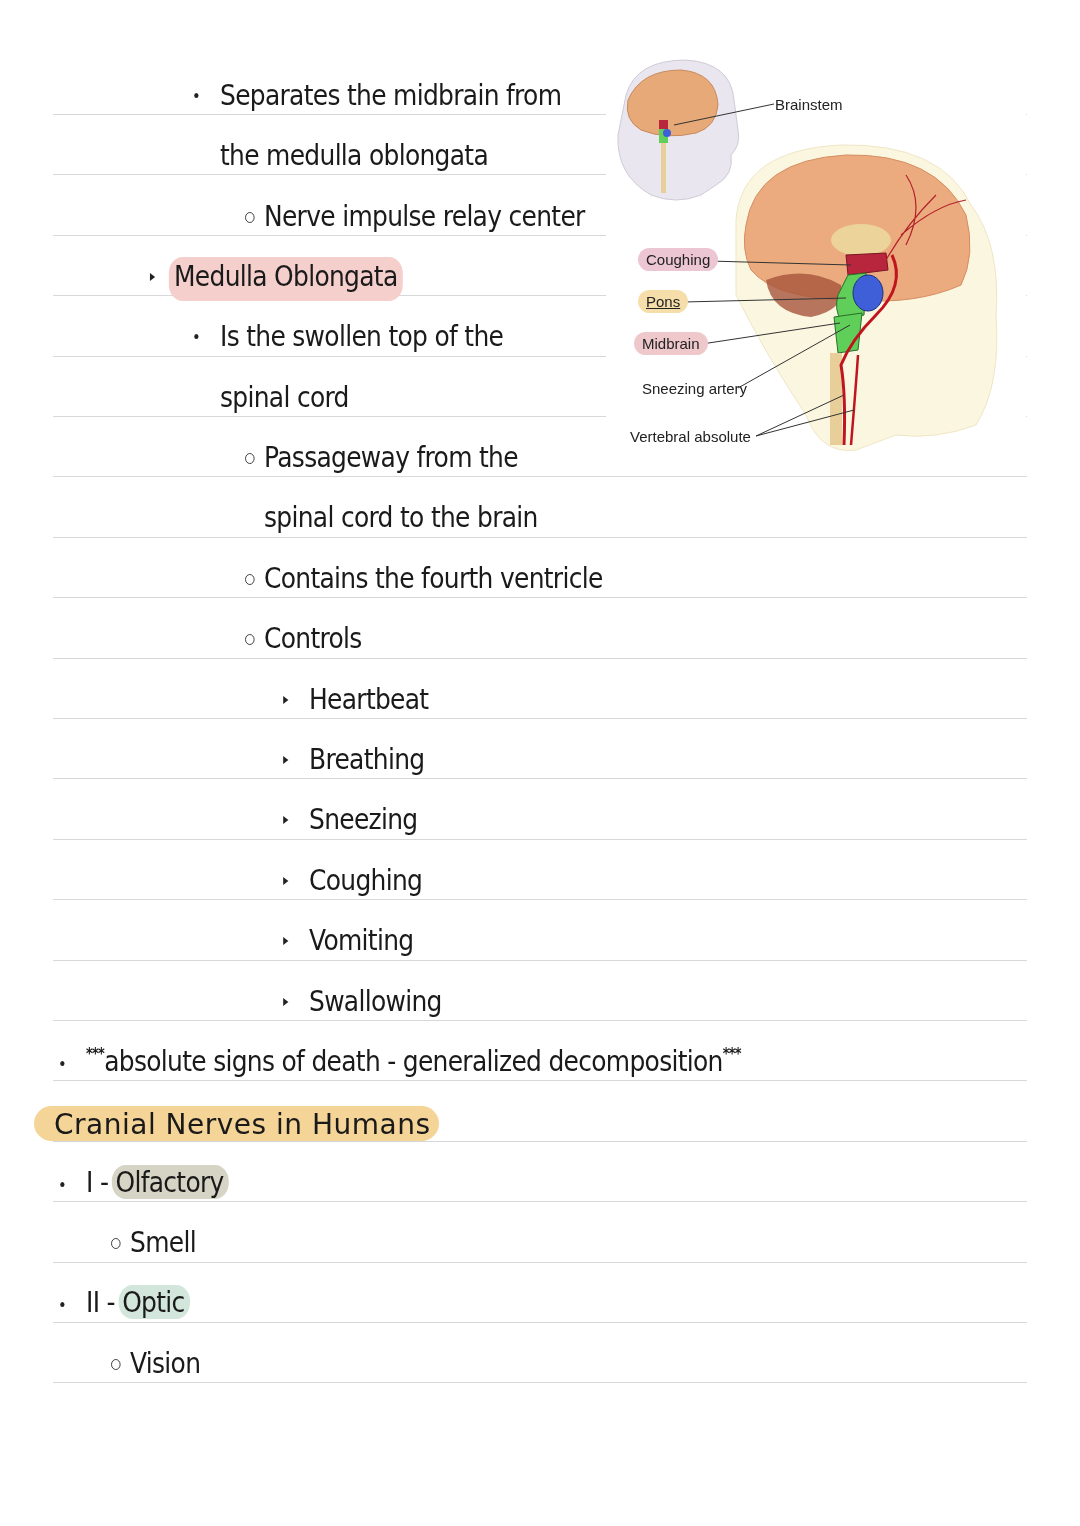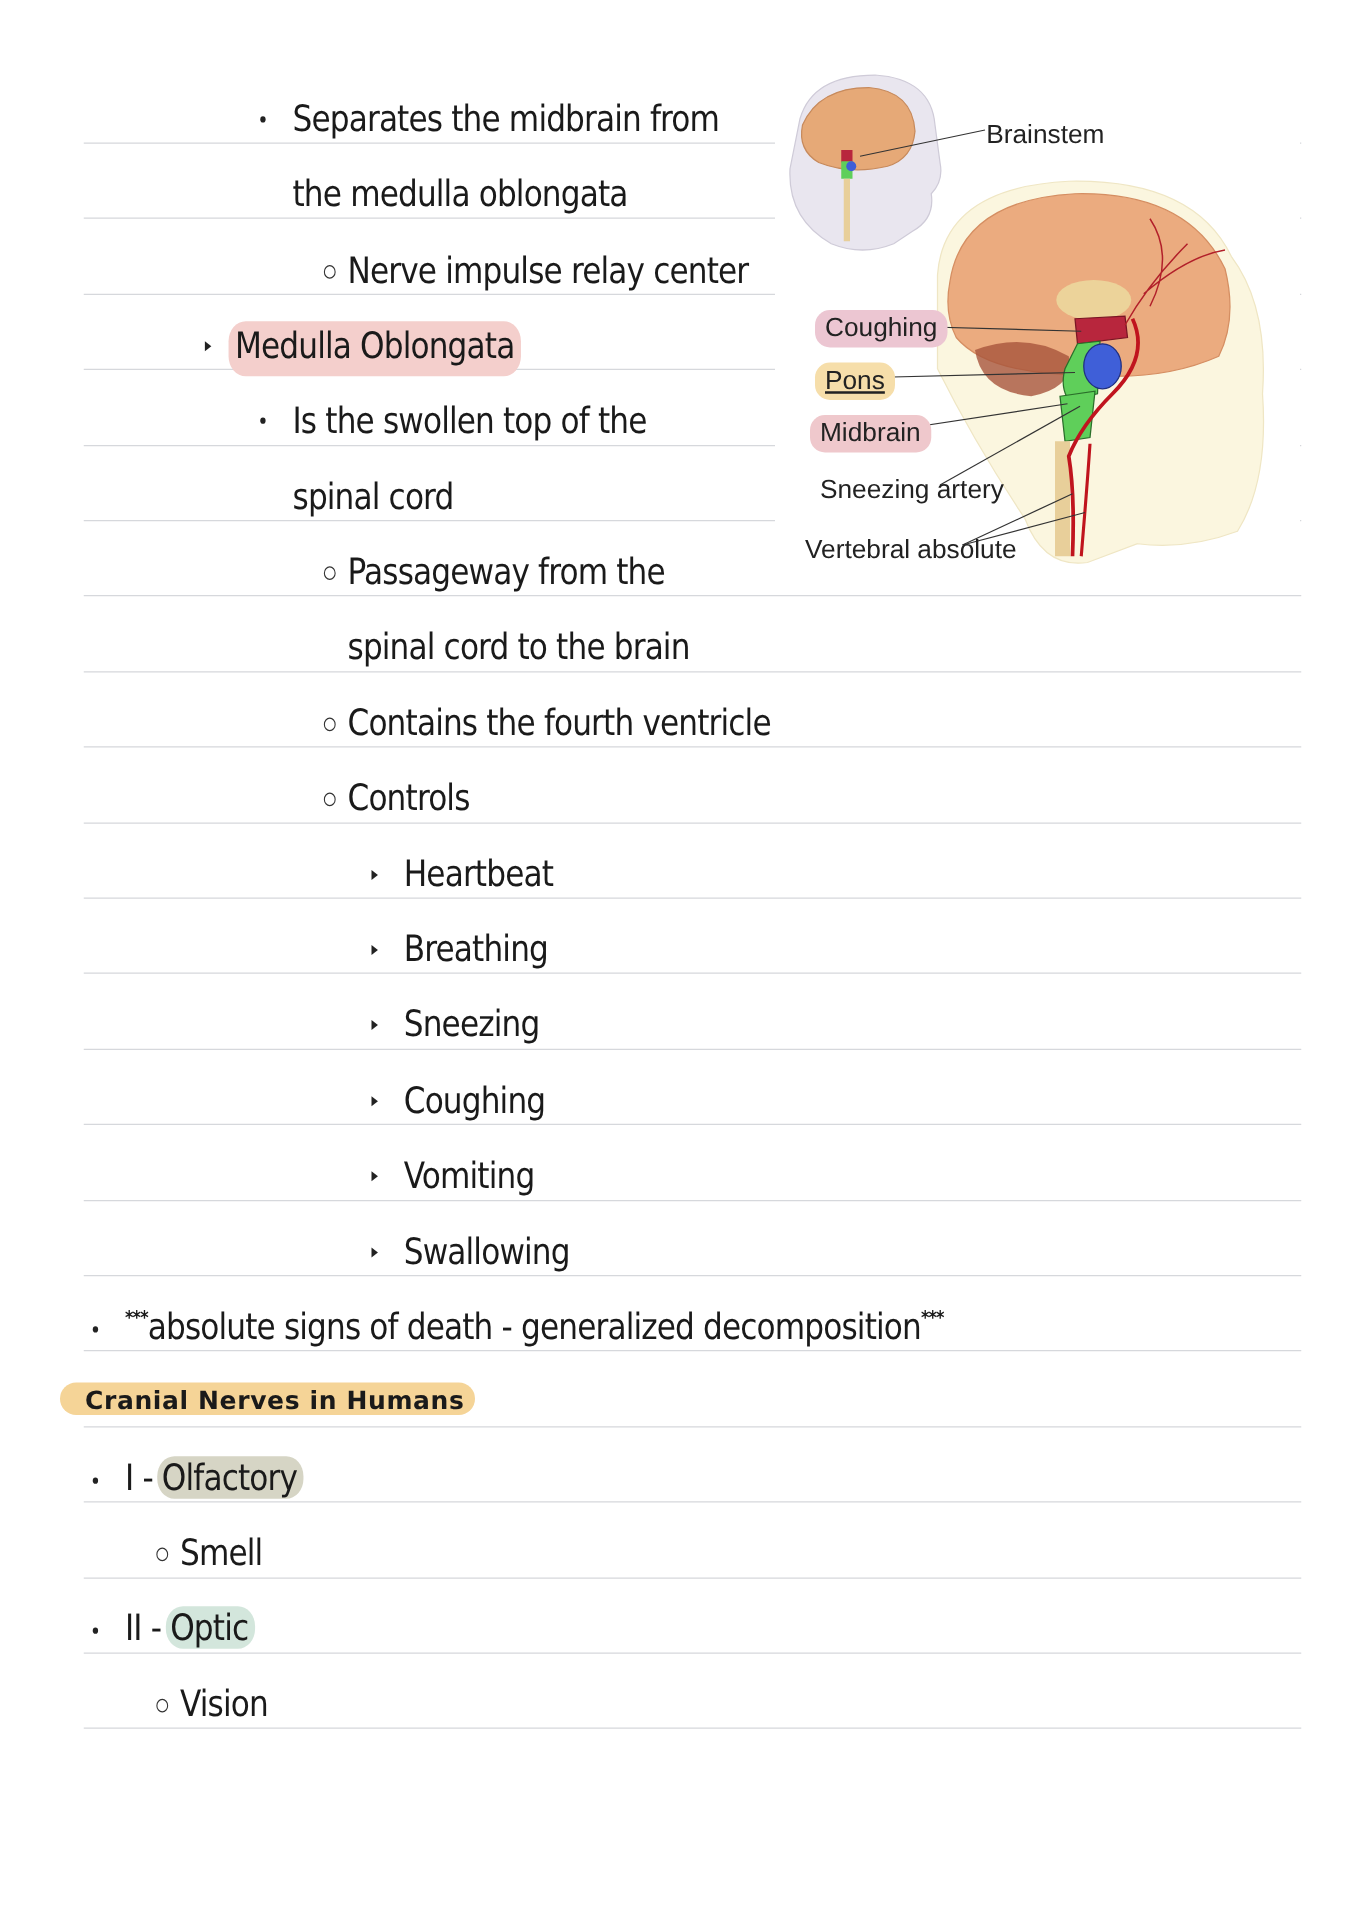--- a/index.html
+++ b/index.html
@@ -1,33 +1,33 @@
 <!DOCTYPE html>
 <html><head>
 <meta charset="utf-8">
 <style>
   html, body { margin:0; padding:0; background:#ffffff; }
   body { width:1080px; height:1526px; position:relative; overflow:hidden;
          font-family:"DejaVu Sans", sans-serif; color:#1a1a1a; }
-  .page { position:absolute; left:14px; top:0; width:856px; height:1526px; }
+  .page { position:absolute; left:0; top:0; width:856px; height:1526px; }
   .rule { position:absolute; height:1px; background:#d6d8dc; }
   .line { position:absolute; height:60px; display:flex; align-items:flex-end;
           font-family:"DejaVu Sans", sans-serif; font-size:29px; letter-spacing:-0.8px;
           transform:scaleX(0.86); transform-origin:left bottom; white-space:nowrap; }
   .line .txt { line-height:38px; padding-bottom:6px; }
   .bullet { display:inline-block; position:absolute; }
   .dot { width:5px; height:5px; border-radius:50%; background:#222; }
   .circ { width:11px; height:11px; border:1.6px solid #333; border-radius:50%; box-sizing:border-box; }
   .tri { width:0; height:0; border-top:4px solid transparent; border-bottom:4px solid transparent; border-left:6px solid #222; }
   .hl { border-radius:16px; padding:0 6px; margin-left:-6px; }
-  .heading { position:absolute; font-family:"DejaVu Sans", sans-serif; font-weight:bold;
-             font-size:20px; letter-spacing:0.5px; }
+  .heading { position:absolute; font-family:"DejaVu Sans", sans-serif; font-weight:normal;
+             font-size:28px; letter-spacing:0.5px; }
   .heading .hbg { background:#f5d497; border-radius:18px; padding:2px 8px 0 20px; margin-left:-20px; }
   .figure { position:absolute; left:606px; top:55px; width:420px; height:400px; background:#fff; }
-  .fig-label { position:absolute; font-family:"Liberation Sans", sans-serif; font-size:21px; color:#222; white-space:nowrap; }
+  .fig-label { position:absolute; font-family:"Liberation Sans", sans-serif; font-size:15px; color:#222; white-space:nowrap; }
   .pill { border-radius:12px; padding:3px 8px; }
 </style>
 </head>
 <body>
 
 <div class="page">
 
   <div id="rules">
       <div class="rule" style="left: 53px; top: 114px; width: 555px; background: rgb(214, 216, 220);"></div>
       <div class="rule" style="left: 1010px; top: 114px; width: 17px; background: rgb(214, 216, 220);"></div>

